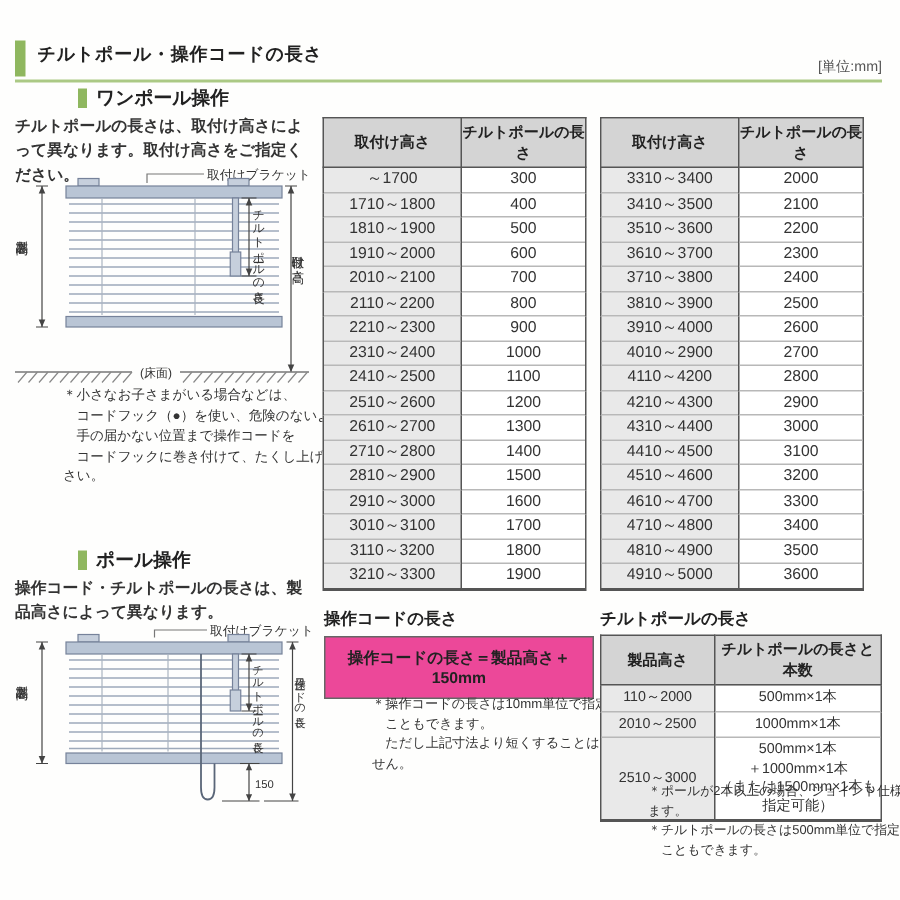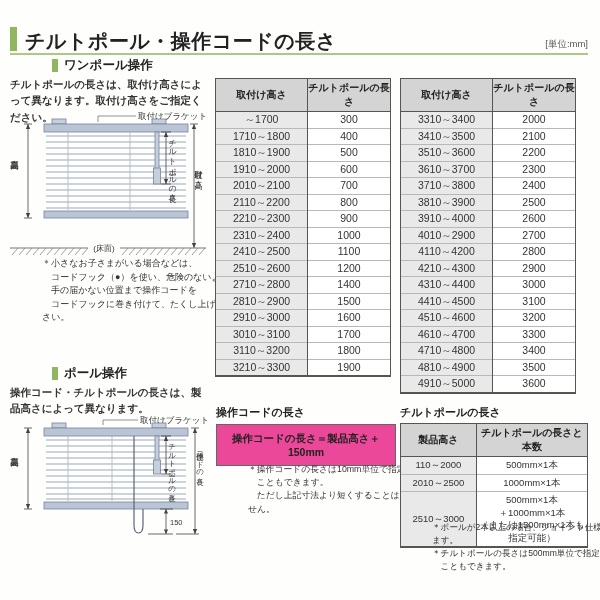--- a/index.html
+++ b/index.html
@@ -3,21 +3,21 @@
 <meta charset="utf-8">
 <style>
   html,body { margin:0; padding:0; background:#ffffff; }
   .page {
     position:relative; width:600px; height:600px; background:#fefefd;
     font-family:"Liberation Sans","DejaVu Sans",sans-serif; color:#2b2b2b;
     overflow:hidden;
   }
   
   .title-bar   { position:absolute; left:10px; top:27px; width:7px; height:24px; background:#8fb75f; }
-  .page-title  { position:absolute; left:25px; top:28px; font-size:20px; font-weight:bold; letter-spacing:.5px; color:#222; }
+  .page-title  { position:absolute; left:25px; top:28px; font-size:12px; font-weight:bold; letter-spacing:.5px; color:#222; }
   .unit-note   { position:absolute; right:12px; top:38px; font-size:9.5px; color:#555; }
   .title-line  { position:absolute; left:10px; top:53px; width:578px; height:2px; background:#abc985; }
   
   .sec-head { position:absolute; display:flex; align-items:center; font-size:12.5px; font-weight:bold; color:#222;padding-left:44px; }
   .bullet   { display:inline-block; width:6px; height:13px; background:#8fb75f; margin-right:6px; }
   .desc  { position:absolute; width:200px; font-size:10.5px; font-weight:bold; line-height:1.55; color:#333; }
   .note  { position:absolute; font-size:9px; line-height:1.5; color:#333; white-space:pre-line;margin-left:32px; }
   .sub-head { position:absolute; font-size:11px; font-weight:bold; color:#222; }
   
   table.spec { border-collapse:collapse; table-layout:fixed; background:#fff;
@@ -139,20 +139,24 @@
         </tr>
         <tr>
           <td>2410～2500</td>
           <td>1100</td>
         </tr>
         <tr>
           <td>2510～2600</td>
           <td>1200</td>
         </tr>
         <tr>
+          <td>2610～2700</td>
+          <td>1300</td>
+        </tr>
+        <tr>
           <td>2710～2800</td>
           <td>1400</td>
         </tr>
         <tr>
           <td>2810～2900</td>
           <td>1500</td>
         </tr>
         <tr>
           <td>2910～3000</td>
           <td>1600</td>

